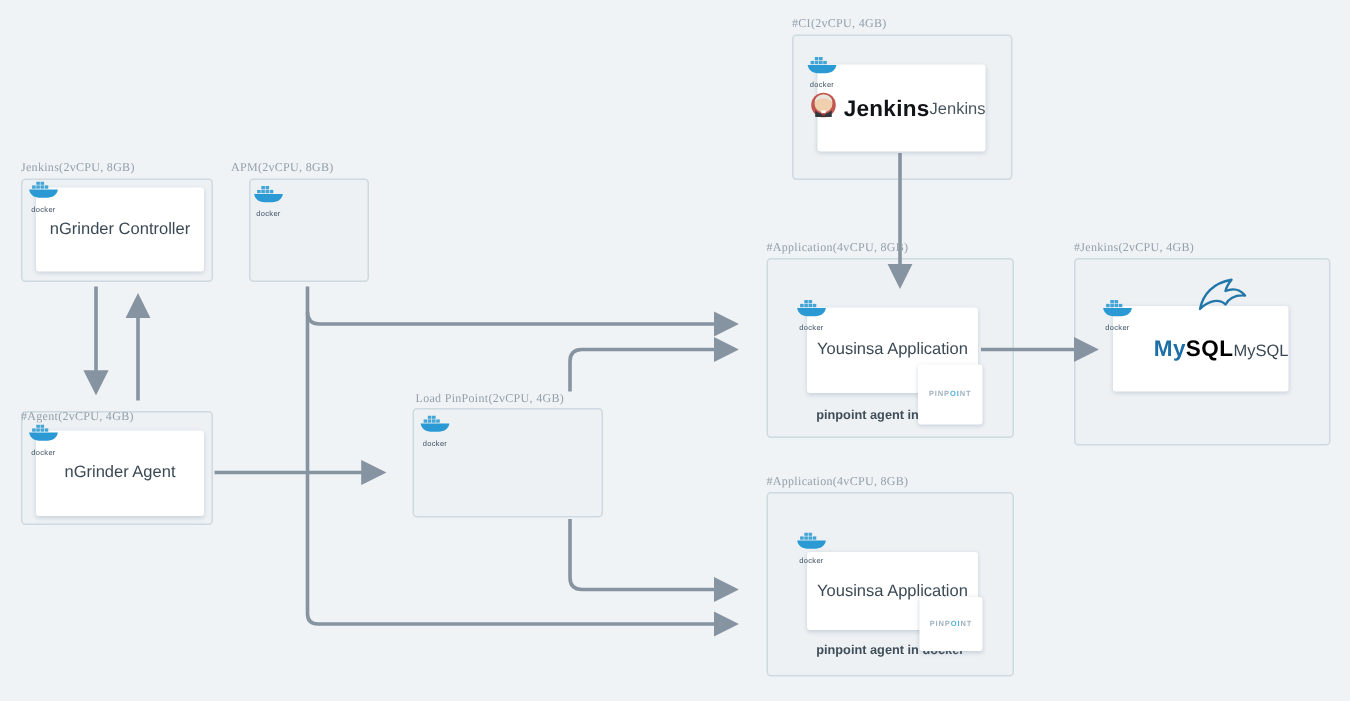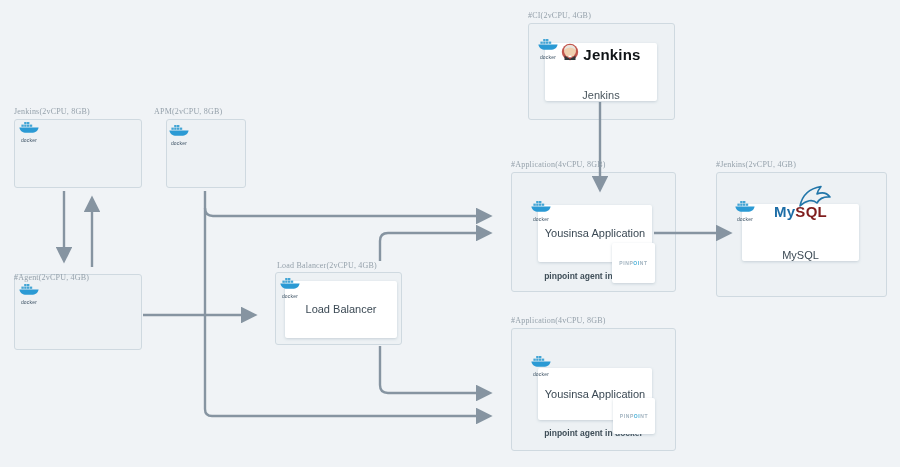--- a/index.html
+++ b/index.html
@@ -21,43 +21,43 @@
   .badge .bt{font-size:5px;font-weight:700;letter-spacing:.6px;}
   .bt .g{color:#a3b4c0;} .bt .b{color:#4fb2d8;}
 
   .caption{position:absolute;font-size:8.5px;font-weight:700;color:#3f4e58;text-align:center;z-index:4;}
 
   .jenkins-row{display:flex;align-items:center;gap:4px;}
   .jenkins-logo-text{font-size:15px;font-weight:700;color:#101417;letter-spacing:.2px;}
   .jenkins-caption{font-size:11px;color:#4a565e;margin-top:2px;}
 
   .mysql-wordmark{font-size:15px;font-weight:700;letter-spacing:.3px;line-height:16px;}
-  .mysql-my{color:#1e6ea7;} .mysql-sql{color:#7f1d1d;}
+  .mysql-my{color:#1e6ea7;} .mysql-sql{color:#000000;}
   .mysql-caption{font-size:11px;color:#3b4954;margin-top:3px;}
   .dolphin{position:absolute;z-index:6;}
-  .col{display:flex;flex-direction:column;align-items:center;justify-content:space-between;}
+  .col{display:flex;align-items:center;justify-content:flex-end;}
 </style>
 </head>
 <body>
 
 <div id="stage">
 
   <div class="group" style="left:14px;top:119px;width:128px;height:69px"></div>
   <div class="group" style="left:166px;top:119px;width:80px;height:69px"></div>
   <div class="group" style="left:14px;top:274px;width:128px;height:76px"></div>
   <div class="group" style="left:275px;top:272px;width:127px;height:73px"></div>
   <div class="group" style="left:528px;top:23px;width:147px;height:97px"></div>
   <div class="group" style="left:511px;top:172px;width:165px;height:120px"></div>
   <div class="group" style="left:716px;top:172px;width:171px;height:125px"></div>
   <div class="group" style="left:511px;top:328px;width:165px;height:123px"></div>
 
   <div class="glabel" style="left:14px;top:107px">Jenkins(2vCPU, 8GB)</div>
   <div class="glabel" style="left:154px;top:107px">APM(2vCPU, 8GB)</div>
   <div class="glabel" style="left:14px;top:273px">#Agent(2vCPU, 4GB)</div>
-  <div class="glabel" style="left:277px;top:261px">Load Balancer(2vCPU, 4GB)</div>
+  <div class="glabel" style="left:277px;top:261px">Load PinPoint(2vCPU, 4GB)</div>
   <div class="glabel" style="left:528px;top:11px">#CI(2vCPU, 4GB)</div>
   <div class="glabel" style="left:511px;top:160px">#Application(4vCPU, 8GB)</div>
   <div class="glabel" style="left:716px;top:160px">#Jenkins(2vCPU, 4GB)</div>
   <div class="glabel" style="left:511px;top:316px">#Application(4vCPU, 8GB)</div>
 
   <svg class="wires" width="900" height="467">
     <defs>
       <marker id="ah" markerWidth="7" markerHeight="7" refX="5.5" refY="3.5" orient="auto">
         <path d="M0,0 L7,3.5 L0,7 Z" fill="#8694a1"></path>
       </marker>
@@ -68,26 +68,29 @@
       <path d="M143,315 H254" marker-end="url(#ah)"></path>
       <path d="M205,191 V409 Q205,416 212,416 H489" marker-end="url(#ah)"></path>
       <path d="M205,208 Q205,216 213,216 H489" marker-end="url(#ah)"></path>
       <path d="M380,261 V241 Q380,233 388,233 H489" marker-end="url(#ah)"></path>
       <path d="M380,346 V385 Q380,393 388,393 H489" marker-end="url(#ah)"></path>
       <path d="M600,102 V189" marker-end="url(#ah)"></path>
       <path d="M654,233 H729" marker-end="url(#ah)"></path>
     </g>
   </svg>
 
-
-
-
-  <div class="card" style="left:285px;top:281px;width:112px;height:57px">
-    <span class="node-text">Load Balancer</span>
-  </div>
+  <div class="card" style="left:24px;top:125px;width:112px;height:56px">
+    <span class="node-text">nGrinder Controller</span>
+  </div>
+
+
+  <div class="card" style="left:24px;top:287px;width:112px;height:57px">
+    <span class="node-text">nGrinder Agent</span>
+  </div>
+
 
   <div class="card col" style="left:545px;top:43px;width:112px;height:58px">
     <div class="jenkins-row">
       <span>
         <svg width="18" height="18" viewBox="0 0 18 18">
           <circle cx="9" cy="9" r="8.2" fill="#c2574f"></circle>
           <circle cx="9" cy="8" r="6" fill="#f0cfae"></circle>
           <path d="M3,7 Q4,2 9,2 Q14,2 15,7 Q12,4.5 9,4.5 Q6,4.5 3,7 Z" fill="#e8e4de"></path>
           <path d="M3.5,12.5 Q9,17.5 14.5,12.5 L14.5,17 L3.5,17 Z" fill="#33383c"></path>
           <rect x="7.6" y="12.6" width="2.8" height="2" fill="#ffffff"></rect>

